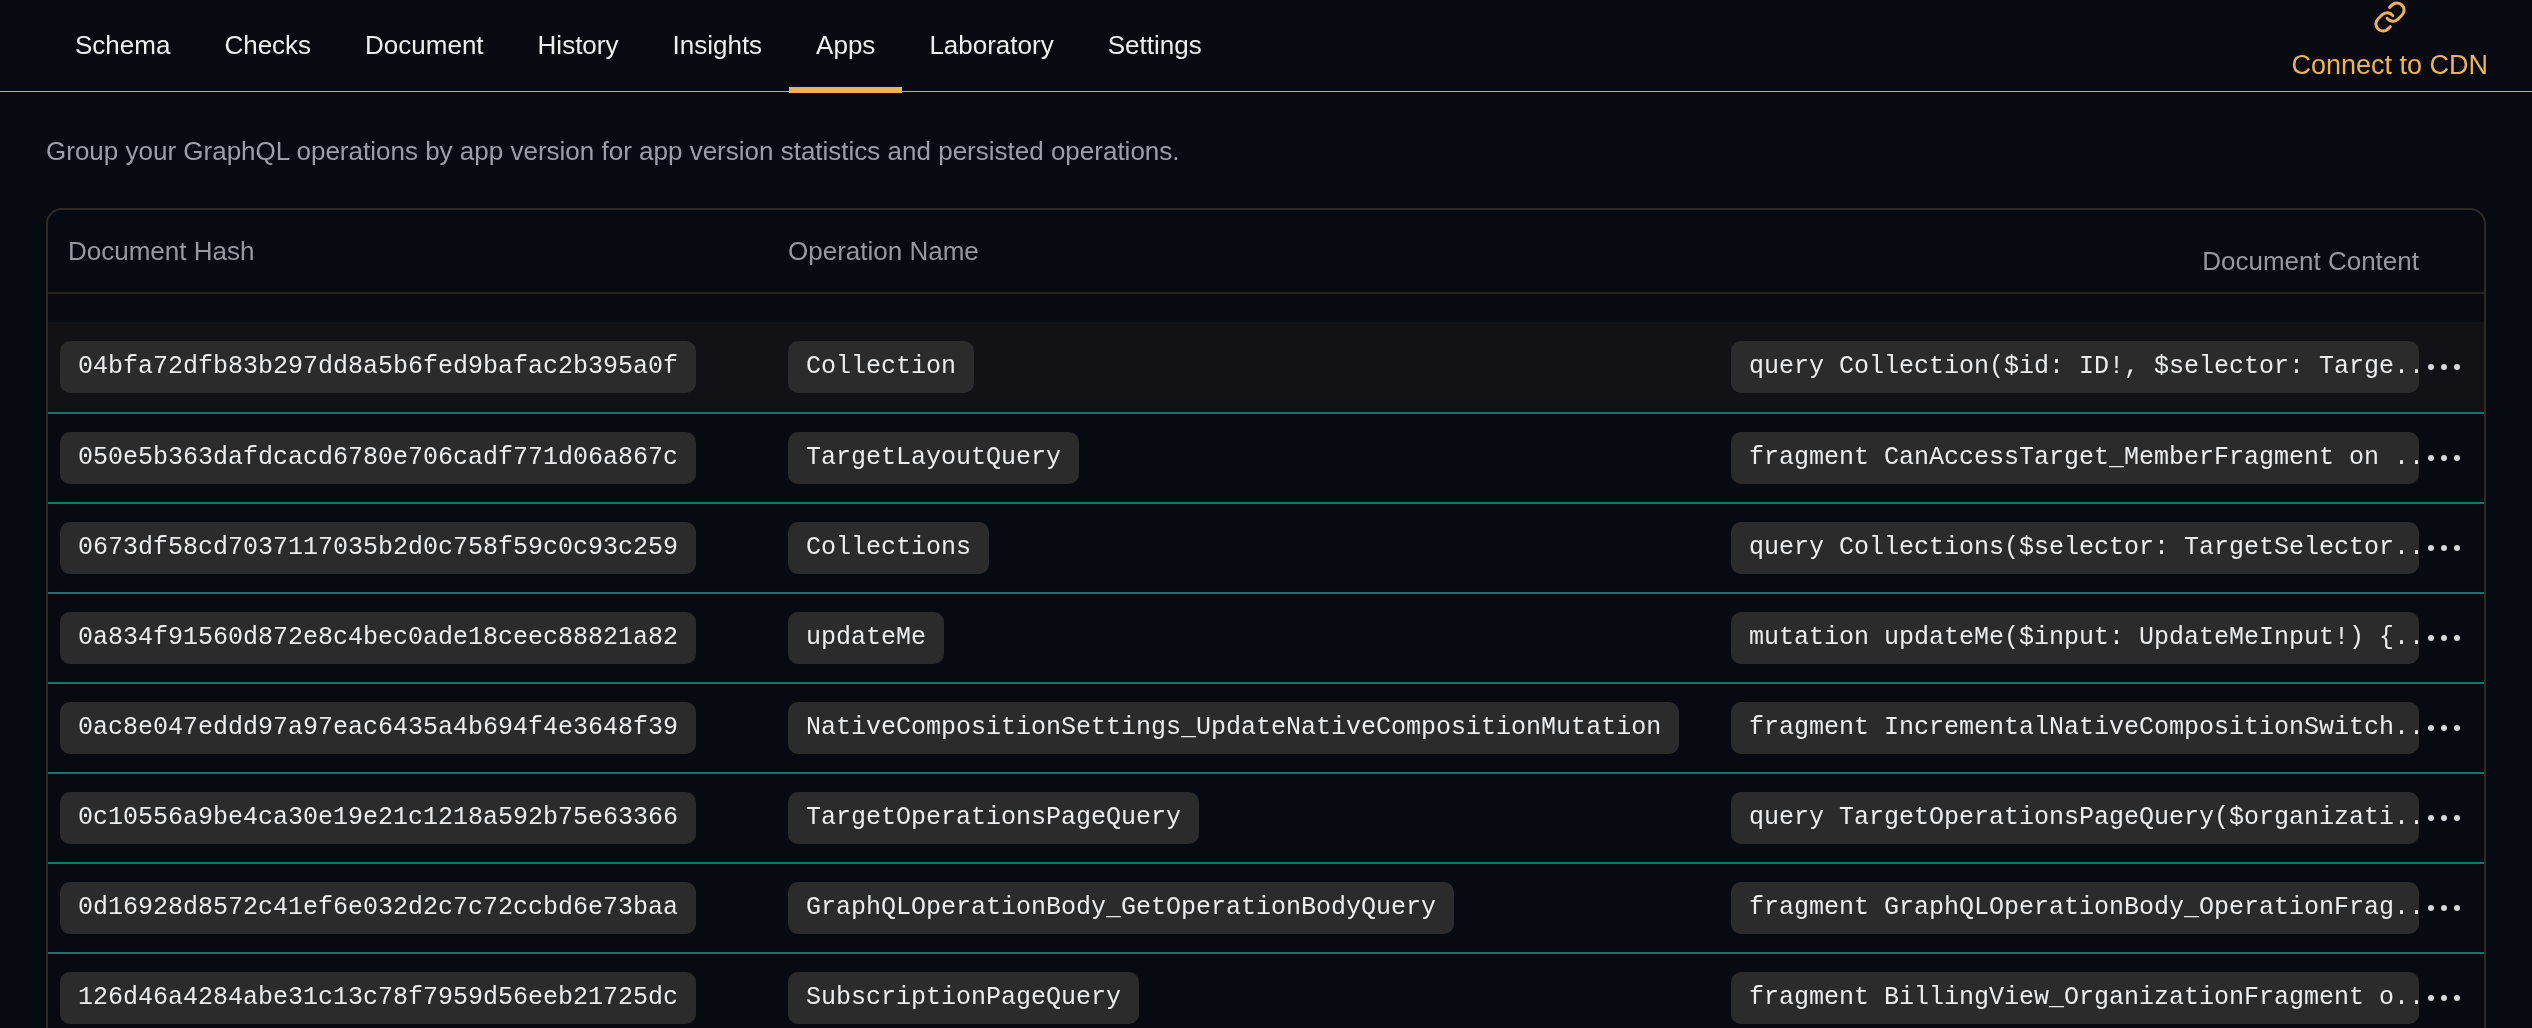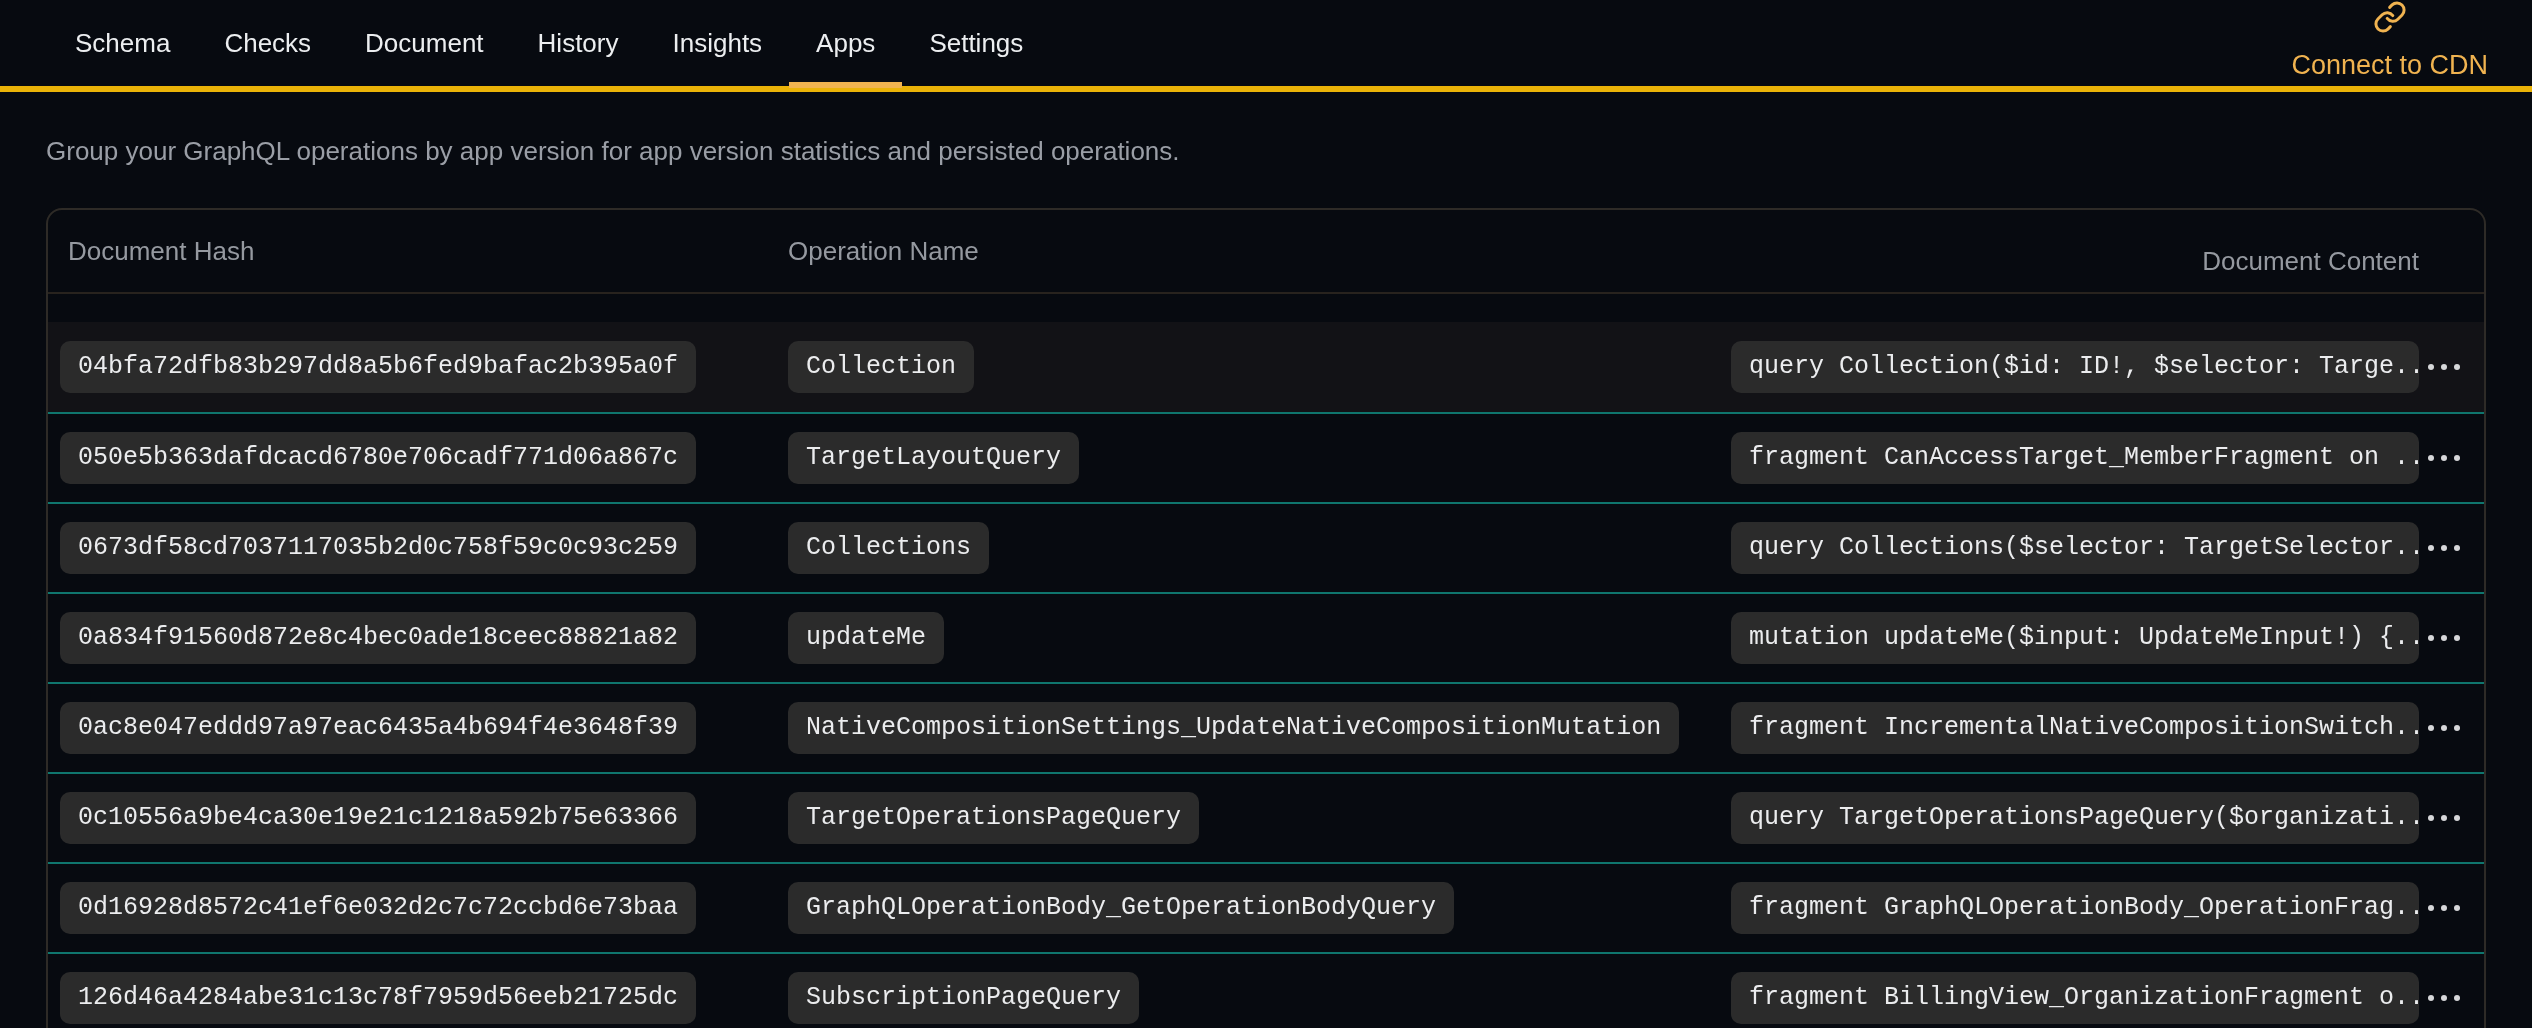--- a/index.html
+++ b/index.html
@@ -8,21 +8,21 @@
     width: 2532px; height: 1028px;
     overflow: hidden;
     background: var(--page-bg, #070a10);
     font-family: "Liberation Sans", "DejaVu Sans", sans-serif;
     color: #eceef0;
   }
 
   
   .topbar {
     height: 92px;
-    border-bottom: 6px solid #eab308;
+    border-bottom: 1px solid #eab308;
     display: flex;
     align-items: stretch;
     padding: 0 44px 0 48px;
     background: transparent;
   }
   .nav { display: flex; height: 100%; }
   .nav-item {
     position: relative;
     display: flex; align-items: center;
     padding: 0 27px;
@@ -120,20 +120,21 @@
 <body style="--accent: #f0b350; --page-bg: #070a10; --pill-bg: #2b2b2b; --row-highlight: #121216;">
 
 <header class="topbar">
   <nav class="nav">
       <a class="nav-item">Schema</a>
       <a class="nav-item">Checks</a>
       <a class="nav-item">Document</a>
       <a class="nav-item">History</a>
       <a class="nav-item">Insights</a>
       <a class="nav-item active">Apps</a>
+      <a class="nav-item">Laboratory</a>
       <a class="nav-item">Settings</a>
     </nav>
   <a class="cdn-link">
     <span>
       <svg width="34" height="34" viewBox="0 0 24 24" fill="none" stroke="#f0b350" stroke-width="2.1" stroke-linecap="round" stroke-linejoin="round">
         <path d="M10 13a5 5 0 0 0 7.54.54l3-3a5 5 0 0 0-7.07-7.07l-1.72 1.71"></path>
         <path d="M14 11a5 5 0 0 0-7.54-.54l-3 3a5 5 0 0 0 7.07 7.07l1.71-1.71"></path>
       </svg>
     </span>
     <span>Connect to CDN</span>

